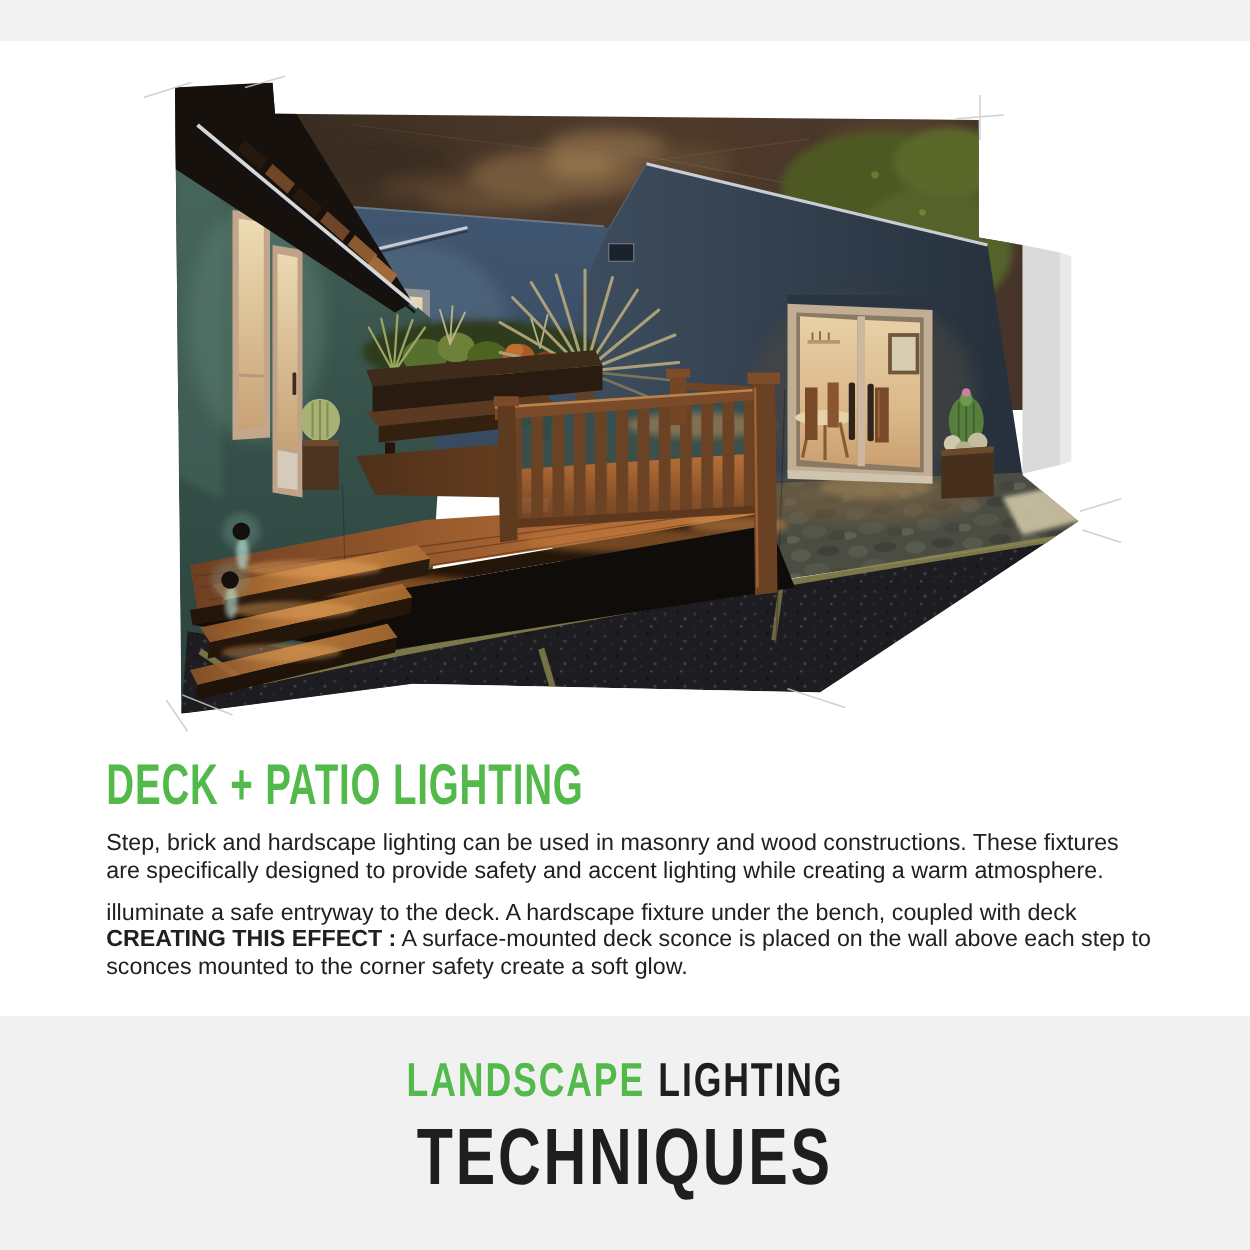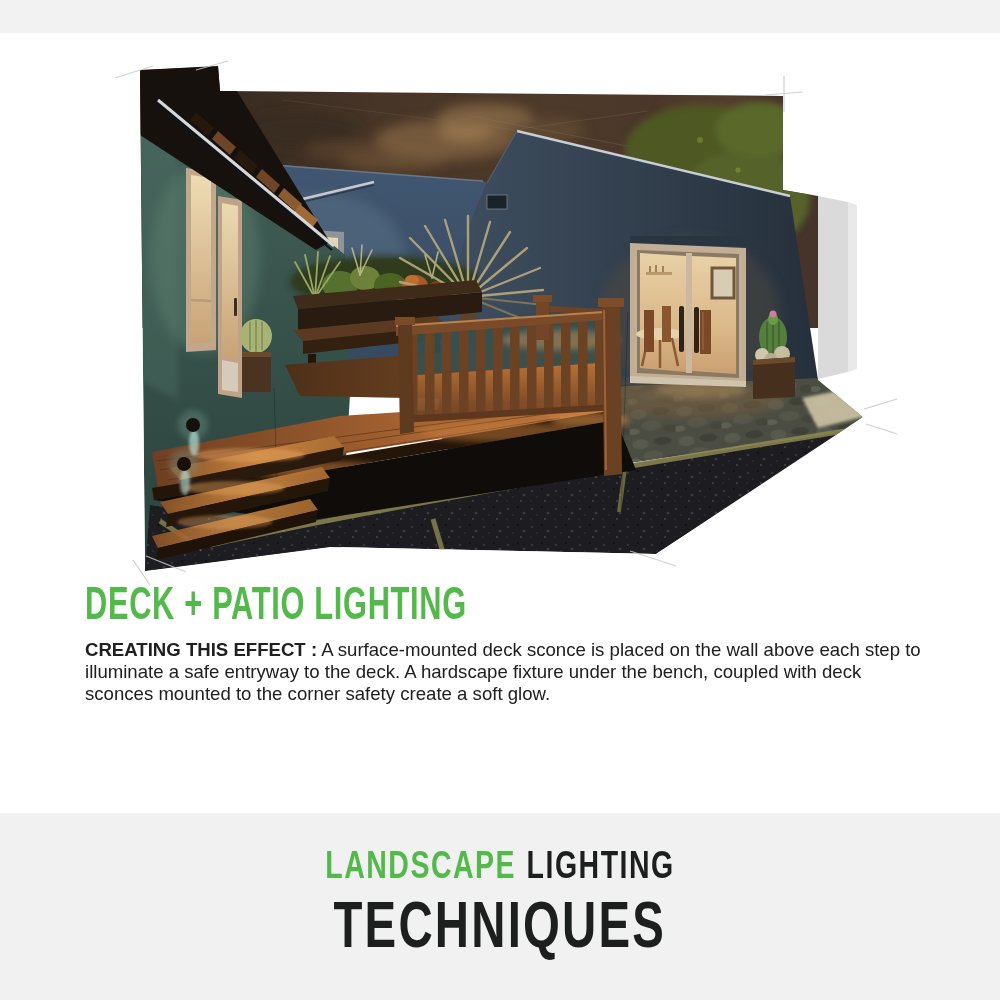--- a/index.html
+++ b/index.html
@@ -1,20 +1,20 @@
 <!DOCTYPE html>
 <html style="--page-bg: #ffffff; --top-bar-bg: #f2f2f2; --footer-bg: #f1f1f1; --accent-green: #53b94a; --text-dark: #202020; --footer-text-dark: #1c1f1d;"><head>
 <meta charset="utf-8">
 <style>
   html,body{margin:0;padding:0;width:1000px;height:1000px;background:#fff;overflow:hidden;
     font-family:"Liberation Sans",sans-serif;}
   .page{position:relative;width:1000px;height:1000px;background:var(--page-bg,#ffffff);}
   .topbar{position:absolute;left:0;top:0;width:1000px;height:33px;background:var(--top-bar-bg,#f2f2f2);}
   svg.hero{position:absolute;left:0;top:0;}
-  .content{position:absolute;left:85px;top:580px;width:856px;color:var(--text-dark,#202020);}
+  .content{position:absolute;left:85px;top:604px;width:856px;color:var(--text-dark,#202020);}
   .heading{margin:0;font-size:46px;line-height:46px;font-weight:bold;letter-spacing:1px;
     color:var(--accent-green,#53b94a);transform:scaleX(.67);transform-origin:0 50%;white-space:nowrap;}
   .para{margin:13px 0 0 0;font-size:18.6px;line-height:21.8px;}
   .para + .para{margin-top:12px;}
   .para-line{white-space:nowrap;}
   .lead{font-weight:bold;}
   .footer{position:absolute;left:0;top:813px;width:1000px;height:224px;background:var(--footer-bg,#f1f1f1);
     text-align:center;}
   .brand-line{margin-top:33px;font-size:38px;line-height:38px;font-weight:bold;letter-spacing:2px;}
   .scale-wrap{display:inline-block;transform:scaleX(.75);transform-origin:center;white-space:nowrap;}
@@ -386,22 +386,26 @@
       <line x1="866" y1="424" x2="897" y2="434"></line>
       <line x1="630" y1="551" x2="676" y2="566"></line>
       <line x1="146" y1="556" x2="186" y2="572"></line>
       <line x1="133" y1="560" x2="150" y2="585"></line>
     </g>
   </svg>
 
   <div class="content">
     <h1 class="heading">DECK + PATIO LIGHTING</h1>
     <p class="para">
+      <span class="para-line" style="display:block">Step, brick and hardscape lighting can be used in masonry and wood constructions. These fixtures</span>
+      <span class="para-line" style="display:block">are specifically designed to provide safety and accent lighting while creating a warm atmosphere.</span>
+    </p>
+    <p class="para">
+      <span class="para-line" style="display:block">illuminate a safe entryway to the deck. A hardscape fixture under the bench, coupled with deck</span>
       <span class="para-line" style="display:block"><span class="lead">CREATING THIS EFFECT :</span> <span>A surface-mounted deck sconce is placed on the wall above each step to</span></span>
-      <span class="para-line" style="display:block">illuminate a safe entryway to the deck. A hardscape fixture under the bench, coupled with deck</span>
       <span class="para-line" style="display:block">sconces mounted to the corner safety create a soft glow.</span>
     </p>
   </div>
 
   <div class="footer">
     <div class="brand-line">
       <span class="scale-wrap"><span class="brand-green">LANDSCAPE</span><span class="brand-dark">LIGHTING</span></span>
     </div>
     <div class="footer-title">
       <span class="scale-wrap">TECHNIQUES</span>

